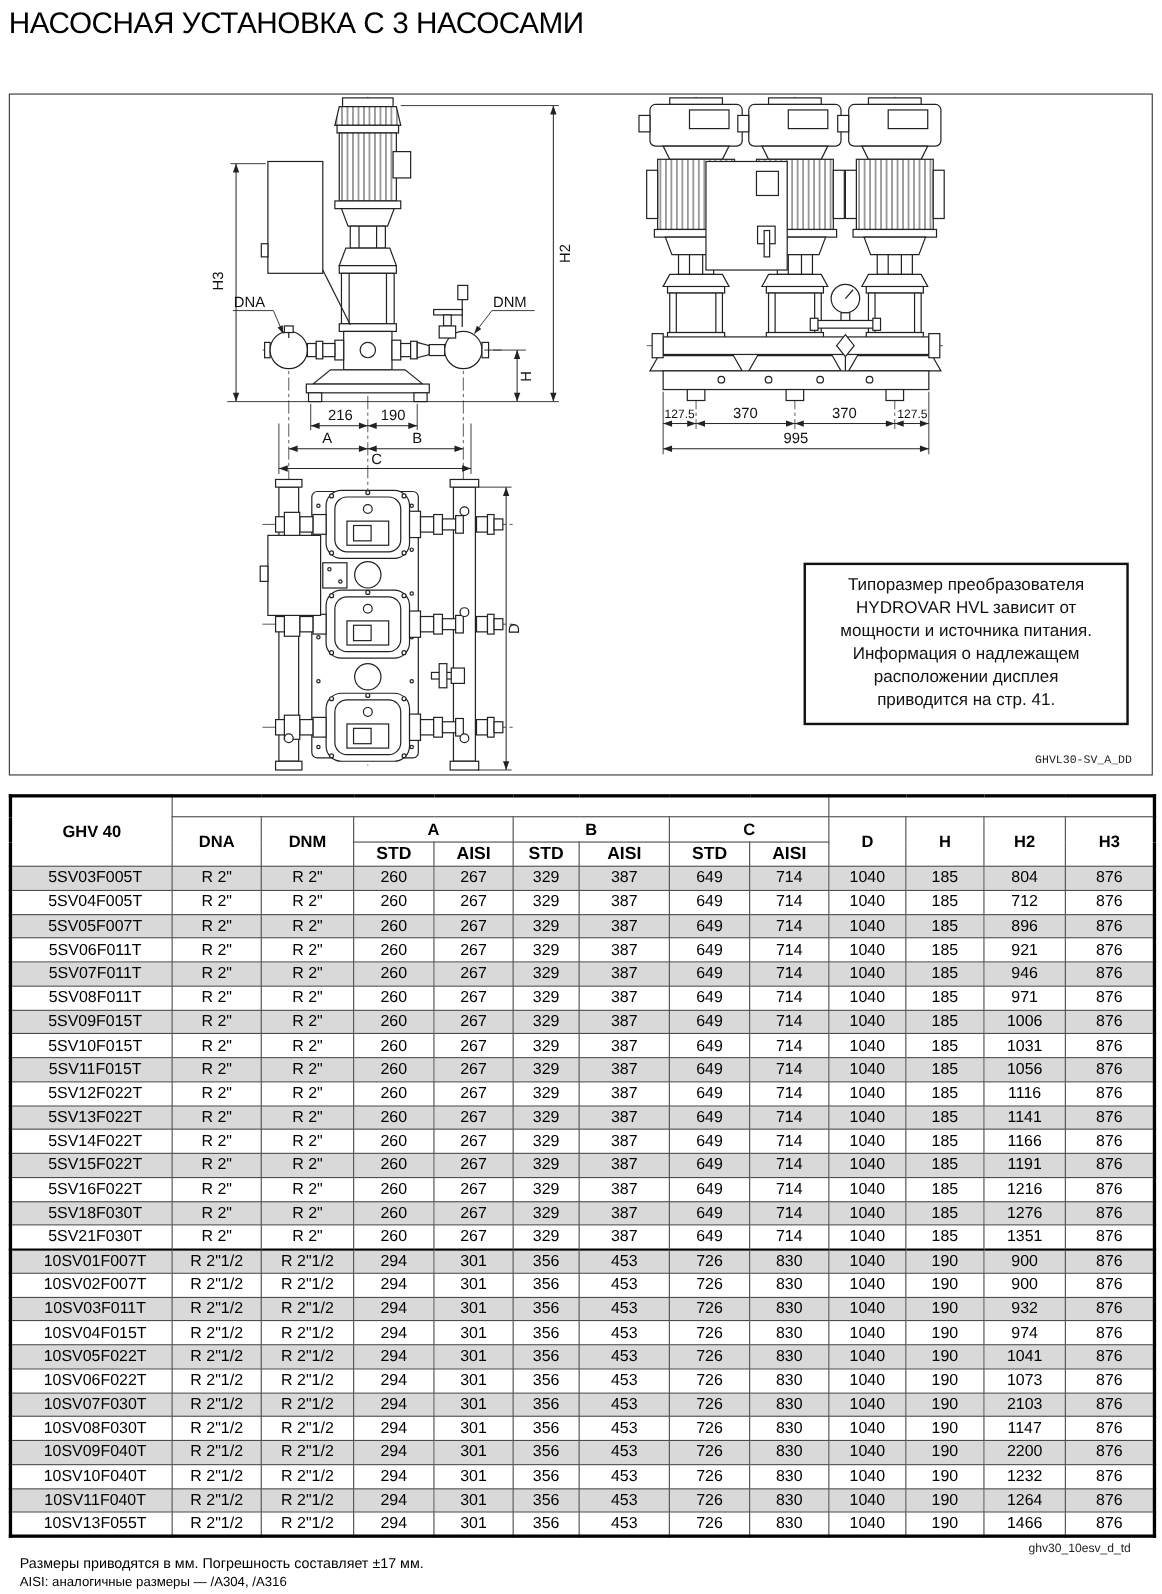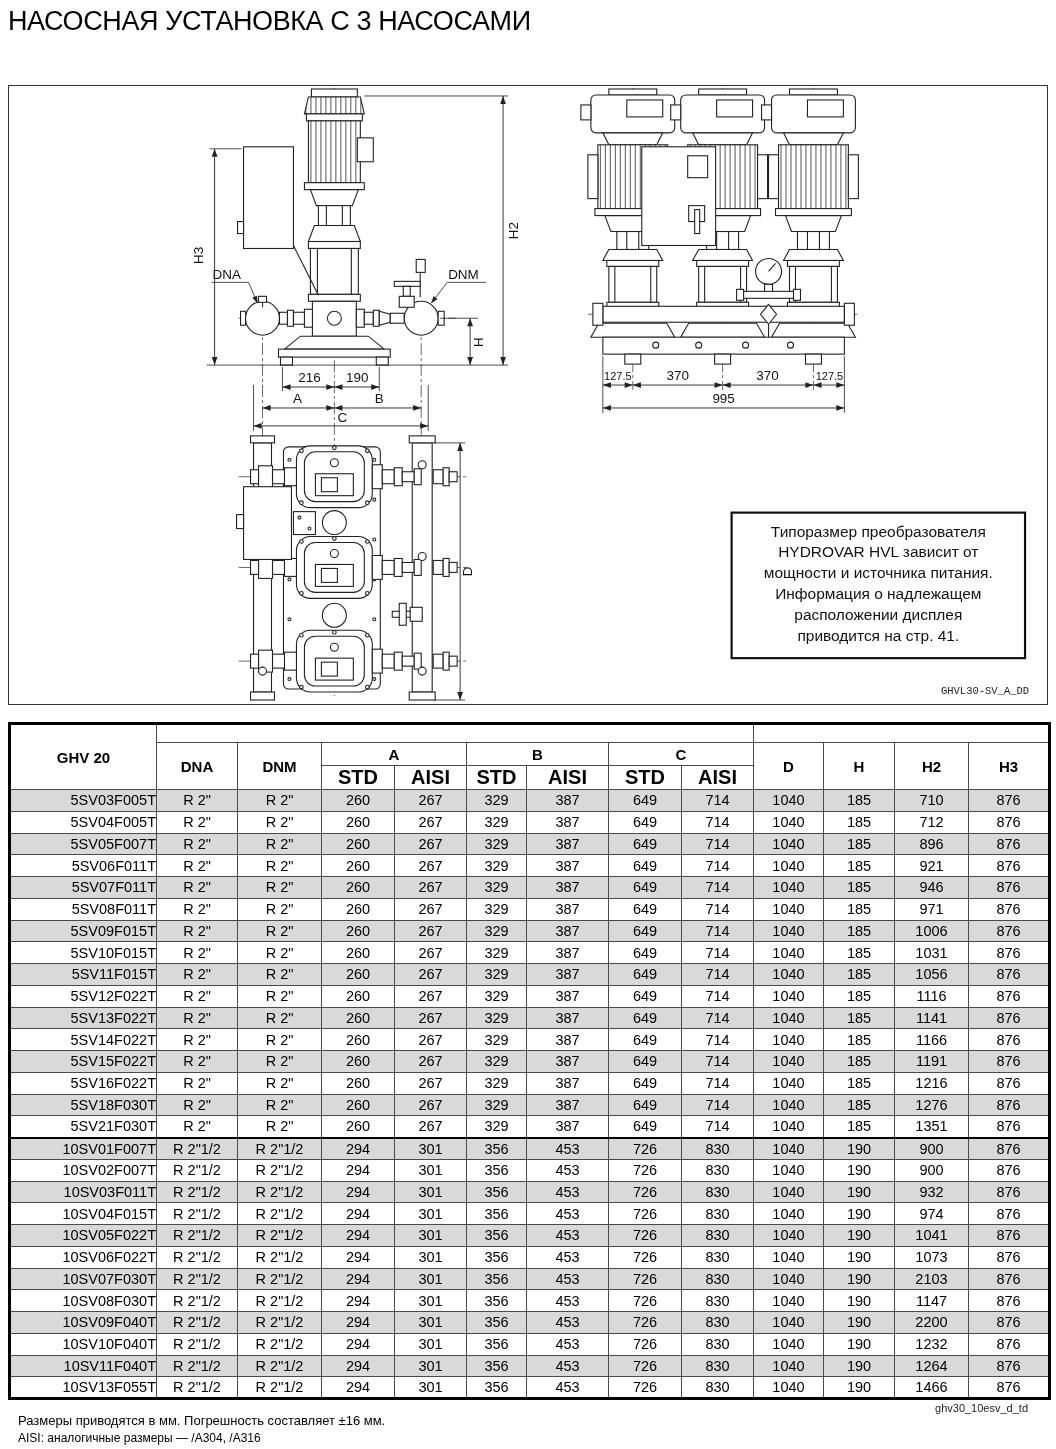--- a/index.html
+++ b/index.html
@@ -19,23 +19,23 @@
   .dts{font:11px "Liberation Sans",sans-serif;fill:#111}
   .note-text{font:15.5px "Liberation Sans",sans-serif;fill:#111}
   .code{font:10.5px "Liberation Mono",monospace;fill:#222}
   
   table.dims{position:absolute;left:8px;top:722px;width:1040px;border-collapse:collapse;table-layout:fixed;border:3px solid #000;background:#fff}
   .dims th,.dims td{border:1px solid #4a4a4a;text-align:center;font-size:14.5px;padding:0;overflow:hidden;white-space:nowrap}
   .dims thead th{font-weight:bold;font-size:15px}
   .dims tr.hr0{height:19px}
   .dims tr.hr1{height:23px}
   .dims tr.hr2{height:22px}
-  .dims tr.hr2 th{font-size:20px}
+  .dims tr.hr2 th{font-size:16px}
   .dims tbody tr{height:21.75px}
-  .dims td.model{text-align:right;padding-left:6px}
+  .dims td.model{text-align:center;padding-left:6px}
   .dims tr.shade td{background:#d9d9d9}
   .dims tr.group-start td{border-top:2.5px solid #000}
   .footer-code{position:absolute;top:1402px;right:28px;font-size:11px;color:#222}
   .footer-note-1{position:absolute;left:18px;top:1413px;font-size:13px}
   .footer-note-2{position:absolute;left:18px;top:1431px;font-size:12px}
 </style>
 </head>
 <body>
 
 <div class="page-title">
@@ -312,21 +312,21 @@
     <col style="width:82px">
       <col style="width:73px">
       <col style="width:72px">
     <col style="width:70px">
       <col style="width:71px">
       <col style="width:74px">
     <col style="width:81px">
   </colgroup>
   <thead>
     <tr class="hr0">
-      <th rowspan="3">GHV 20</th>
+      <th rowspan="3">GHV 40</th>
       <th colspan="8"></th>
       <th colspan="4"></th>
     </tr>
     <tr class="hr1">
       <th rowspan="2">DNA</th>
       <th rowspan="2">DNM</th>
       <th colspan="2">A</th>
       <th colspan="2">B</th>
       <th colspan="2">C</th>
       <th rowspan="2">D</th>
@@ -349,21 +349,21 @@
     <td>R 2"</td>
     <td>R 2"</td>
     <td>260</td>
     <td>267</td>
     <td>329</td>
     <td>387</td>
     <td>649</td>
     <td>714</td>
     <td>1040</td>
     <td>185</td>
-    <td>710</td>
+    <td>804</td>
     <td>876</td>
   </tr>
       <tr>
     <td class="model">5SV04F005T</td>
     <td>R 2"</td>
     <td>R 2"</td>
     <td>260</td>
     <td>267</td>
     <td>329</td>
     <td>387</td>
@@ -761,14 +761,14 @@
     <td>830</td>
     <td>1040</td>
     <td>190</td>
     <td>1466</td>
     <td>876</td>
   </tr>
     </tbody>
 </table>
 
 <div class="footer-code">ghv30_10esv_d_td</div>
-<div class="footer-note-1">Размеры приводятся в мм. Погрешность составляет ±16 мм.</div>
+<div class="footer-note-1">Размеры приводятся в мм. Погрешность составляет ±17 мм.</div>
 <div class="footer-note-2">AISI: аналогичные размеры — /A304, /A316</div>
 
 </body></html>

